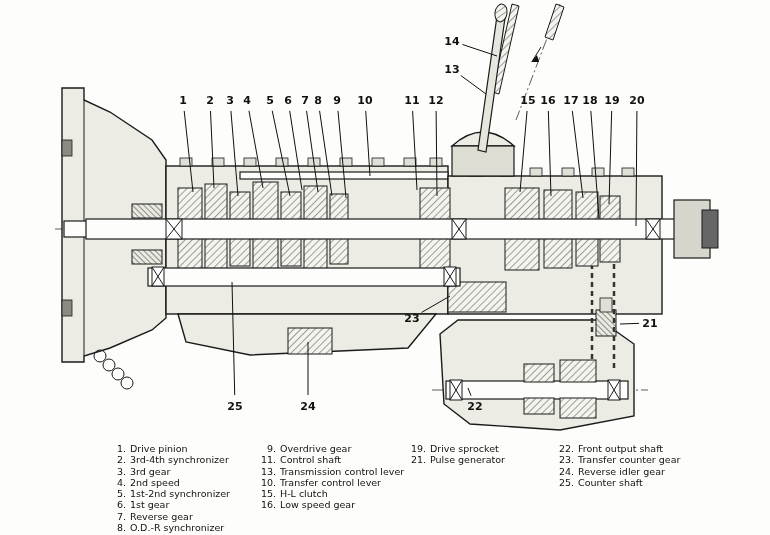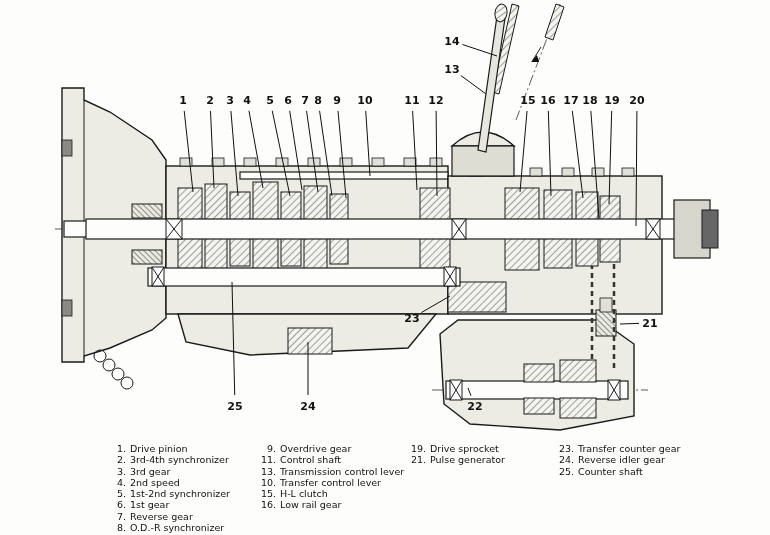--- a/index.html
+++ b/index.html
@@ -304,35 +304,39 @@
         <div class="legend-item">
           <span class="legend-num">10.</span>
           <span class="legend-label">Transfer control lever</span>
         </div>
         <div class="legend-item">
           <span class="legend-num">15.</span>
           <span class="legend-label">H-L clutch</span>
         </div>
         <div class="legend-item">
           <span class="legend-num">16.</span>
-          <span class="legend-label">Low rail gear</span>
+          <span class="legend-label">Low speed gear</span>
         </div>
       </div>
       <div class="legend-col">
         <div class="legend-item">
           <span class="legend-num">19.</span>
           <span class="legend-label">Drive sprocket</span>
         </div>
         <div class="legend-item">
           <span class="legend-num">21.</span>
           <span class="legend-label">Pulse generator</span>
         </div>
       </div>
       <div class="legend-col">
         <div class="legend-item">
+          <span class="legend-num">22.</span>
+          <span class="legend-label">Front output shaft</span>
+        </div>
+        <div class="legend-item">
           <span class="legend-num">23.</span>
           <span class="legend-label">Transfer counter gear</span>
         </div>
         <div class="legend-item">
           <span class="legend-num">24.</span>
           <span class="legend-label">Reverse idler gear</span>
         </div>
         <div class="legend-item">
           <span class="legend-num">25.</span>
           <span class="legend-label">Counter shaft</span>

